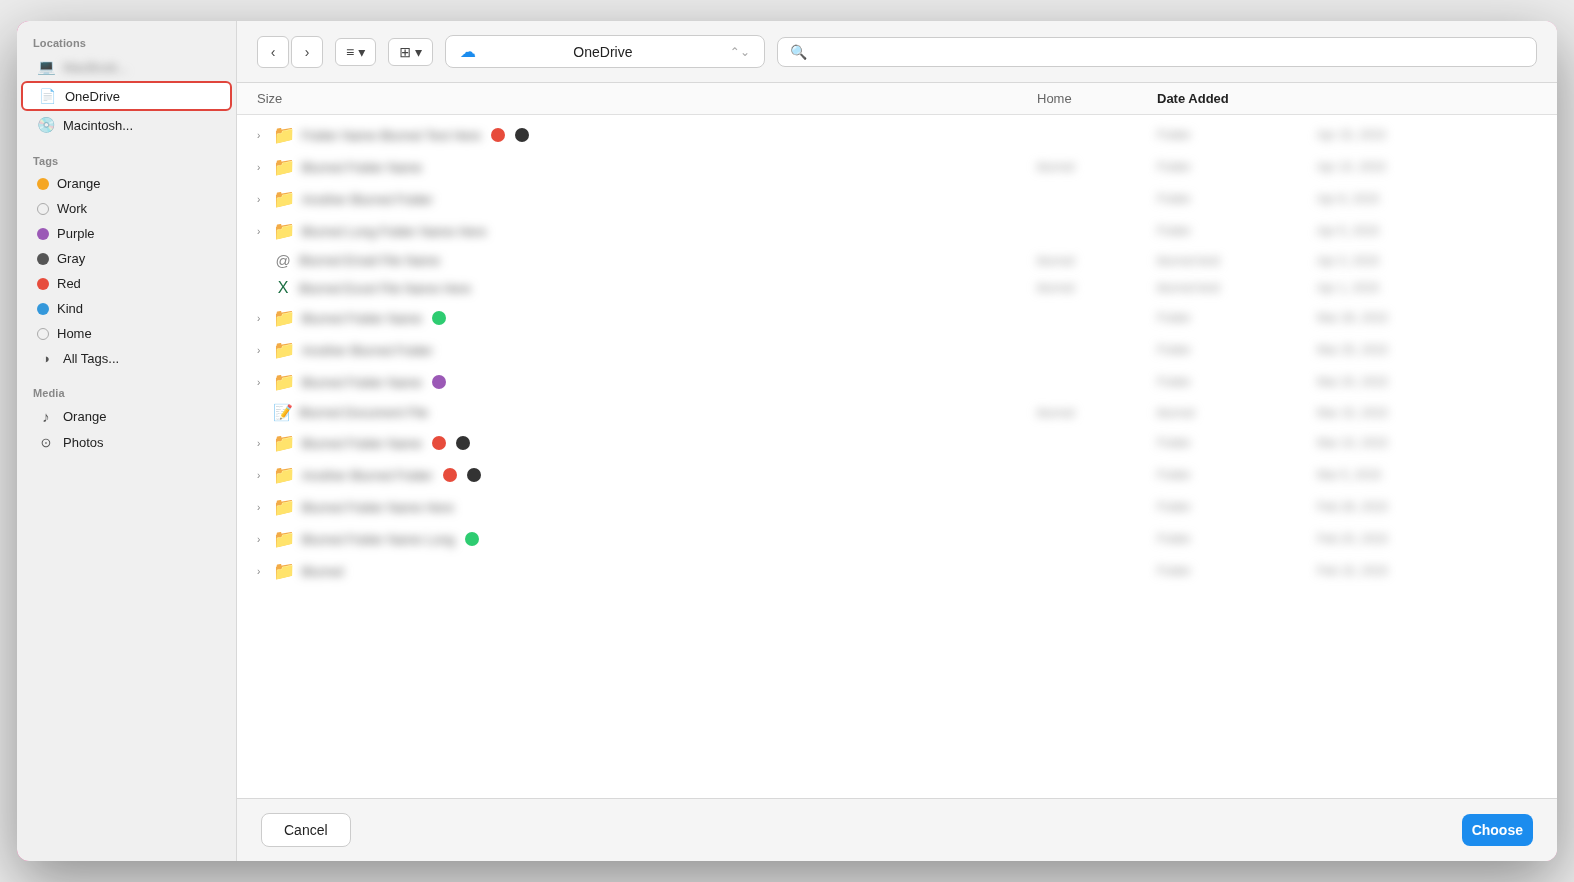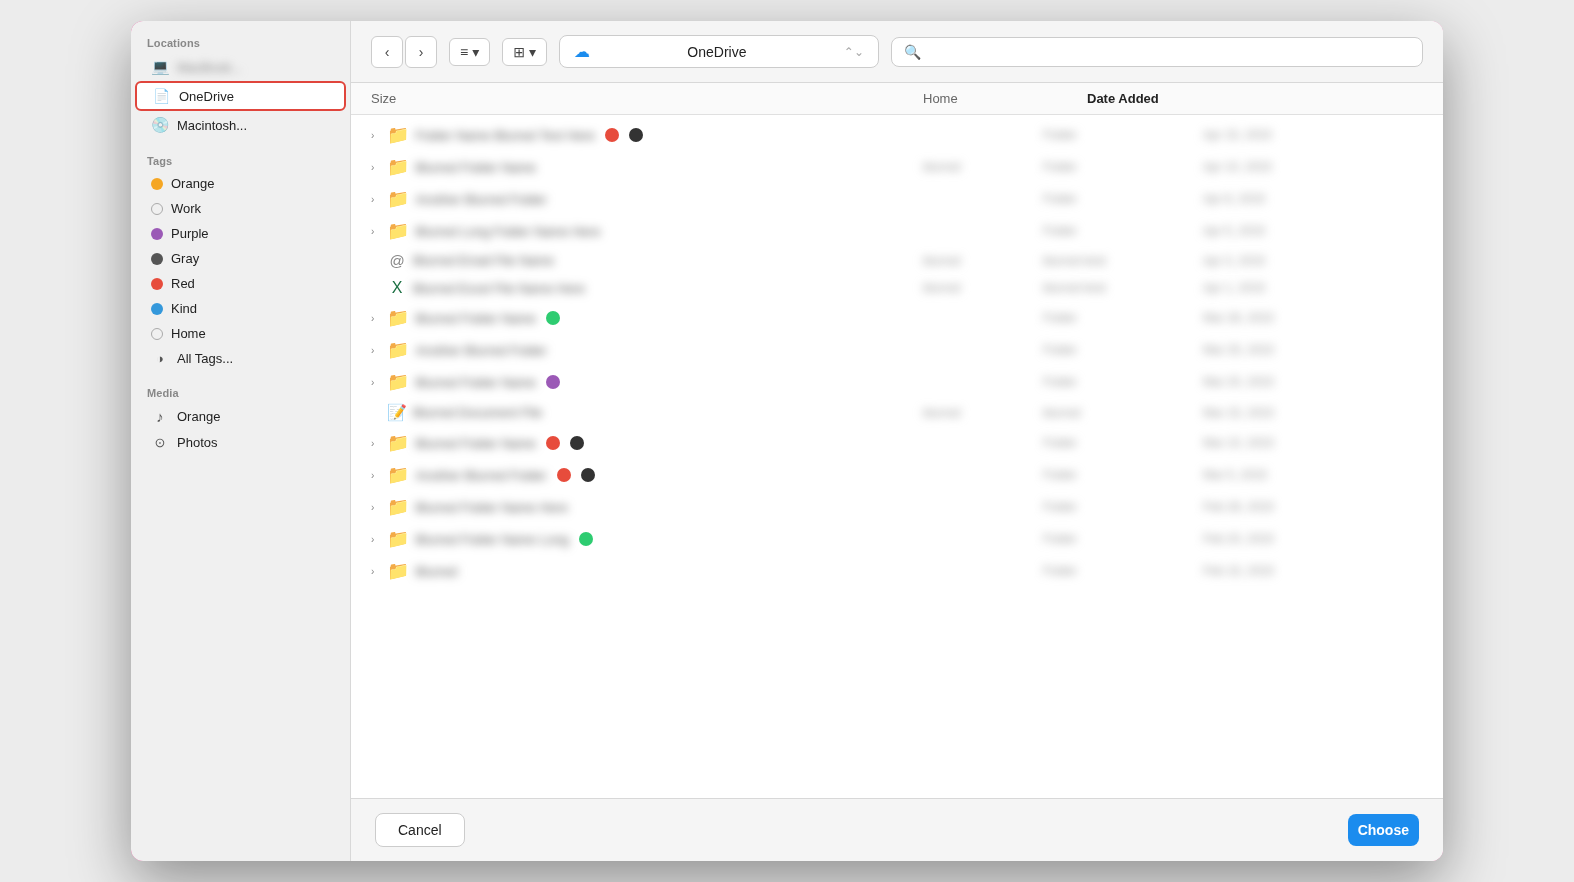--- a/index.html
+++ b/index.html
@@ -9,21 +9,21 @@
       display: flex;
       align-items: center;
       justify-content: center;
       width: 1574px;
       height: 882px;
       overflow: hidden;
     }
 
     .dialog {
       display: flex;
-      width: 1312px;
+      width: 1540px;
       height: 840px;
       background: #ec4899;
       border-radius: 12px;
       box-shadow: 0 20px 60px rgba(0,0,0,0.4);
       overflow: hidden;
       position: relative;
     }
 
     
     .sidebar {
@@ -193,21 +193,21 @@
       display: grid;
       grid-template-columns: 1fr 120px 160px 220px;
       padding: 8px 20px;
       font-size: 13px;
       color: #666;
       border-bottom: 1px solid #e0e0e0;
       background: #fafafa;
     }
 
     .file-list-header .col-name { font-weight: 400; }
-    .file-list-header .col-date { font-weight: 700; color: #222; margin-left: 44px; }
+    .file-list-header .col-date { font-weight: 700; color: #222; }
 
     .file-list {
       flex: 1;
       overflow-y: auto;
       padding: 4px 0;
     }
 
     .file-row {
       display: grid;
       grid-template-columns: 1fr 120px 160px 220px;

